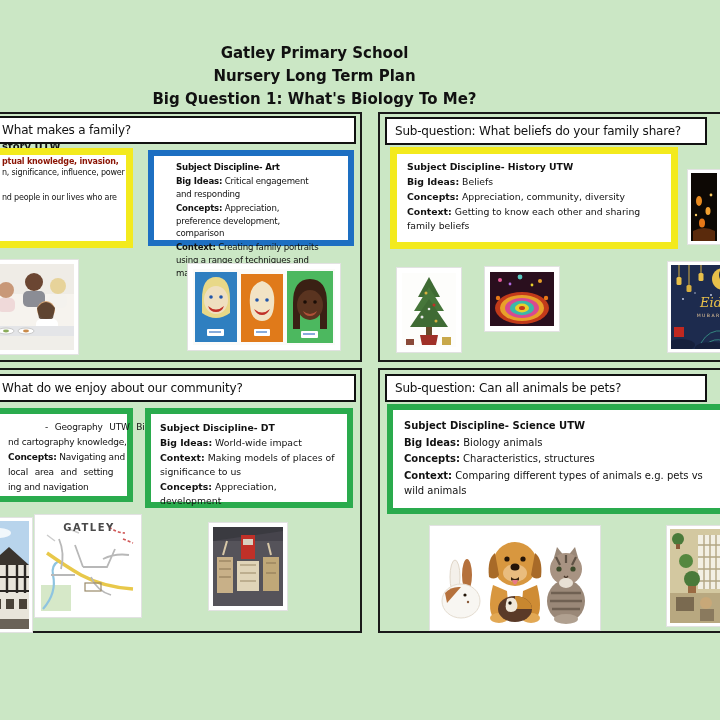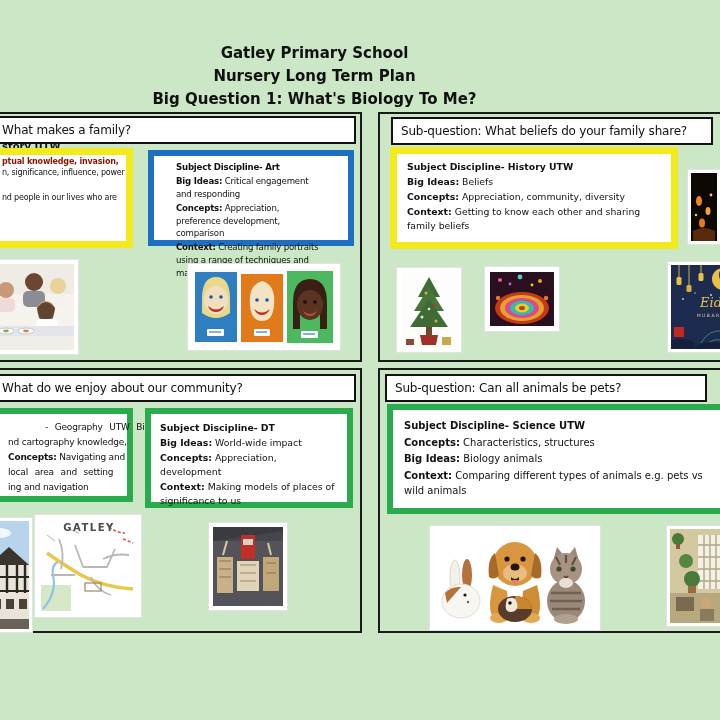--- a/index.html
+++ b/index.html
@@ -109,21 +109,21 @@
       <circle cx="112" cy="33" r="1.8" fill="#1a0d06"></circle>
       <circle cx="122" cy="33" r="1.8" fill="#1a0d06"></circle>
       <path d="M110,42 q7,6 14,0 q-2,5 -7,5 q-5,0 -7,-5z" fill="#b05038"></path>
       <rect x="108" y="62" width="17" height="7" rx="1" fill="#fff"></rect>
       <path d="M110,65 h12" stroke="#5588cc" stroke-width="1.4"></path>
     </svg>
   </div>
 </div>
 
 <div class="q" style="left:378px;top:112px;width:395px;height:246px;">
-  <div class="hdr" style="left:11px;top:3px;width:310px;height:24px;">Sub-question: What beliefs do your family share?</div>
+  <div class="hdr" style="left:5px;top:3px;width:310px;height:24px;">Sub-question: What beliefs do your family share?</div>
 
   <div class="sbox b-yellow" style="left:10px;top:33px;width:274px;height:88px;">
     <div class="in txt-sm" style="padding:5px 10px;">
       <div class="ln"><b>Subject Discipline- History UTW</b></div>
       <div class="ln"><b>Big Ideas:</b><span> Beliefs</span></div>
       <div class="ln"><b>Concepts:</b><span> Appreciation, community, diversity</span></div>
       <div class="ln"><b>Context:</b><span> Getting to know each other and sharing family beliefs</span></div>
     </div>
   </div>
 
@@ -210,22 +210,22 @@
       <div class="ln"><b>Concepts:</b><span> Navigating and</span></div>
       <div class="ln ws">local area and setting</div>
       <div class="ln">ing and navigation</div>
     </div>
   </div>
 
   <div class="sbox b-green" style="left:243px;top:38px;width:196px;height:88px;">
     <div class="in txt-sm" style="padding:6px 9px;">
       <div class="ln"><b>Subject Discipline- DT</b></div>
       <div class="ln"><b>Big Ideas:</b><span> World-wide impact</span></div>
+      <div class="ln"><b>Context:</b><span> Making models of places of significance to us</span></div>
       <div class="ln"><b>Concepts:</b><span> Appreciation, development</span></div>
-      <div class="ln"><b>Context:</b><span> Making models of places of significance to us</span></div>
     </div>
   </div>
 
   <div class="frame" style="left:84px;top:148px;padding:3px;">
     <svg width="40" height="108" viewBox="0 0 40 108">
       <rect width="40" height="108" fill="#b8d4ec"></rect>
       <ellipse cx="10" cy="12" rx="12" ry="5" fill="#fff" opacity="0.8"></ellipse>
       <polygon points="0,44 20,26 40,44" fill="#3a342e"></polygon>
       <rect x="0" y="44" width="40" height="64" fill="#e8e4da"></rect>
       <path d="M8,44 v28 M18,44 v28 M28,44 v28 M36,44 v28" stroke="#2a2622" stroke-width="2.4"></path>
@@ -268,22 +268,22 @@
     </svg>
   </div>
 </div>
 
 <div class="q" style="left:378px;top:368px;width:395px;height:261px;">
   <div class="hdr" style="left:5px;top:4px;width:310px;height:24px;">Sub-question: Can all animals be pets?</div>
 
   <div class="sbox b-green" style="left:7px;top:34px;width:333px;height:98px;">
     <div class="in txt-med" style="padding:7px 11px;">
       <div class="ln"><b>Subject Discipline- Science UTW</b></div>
+      <div class="ln"><b>Big Ideas:</b><span> Biology animals</span></div>
       <div class="ln"><b>Concepts:</b><span> Characteristics, structures</span></div>
-      <div class="ln"><b>Big Ideas:</b><span> Biology animals</span></div>
       <div class="ln"><b>Context:</b><span> Comparing different types of animals e.g. pets vs wild animals</span></div>
     </div>
   </div>
 
   <div class="frame" style="left:50px;top:156px;padding:5px;">
     <svg width="160" height="94" viewBox="0 0 160 94">
       <rect width="160" height="94" fill="#ffffff"></rect>
 
       <ellipse cx="20" cy="46" rx="5" ry="17" fill="#f4f0ea" stroke="#e0d6c8" stroke-width="1"></ellipse>
       <ellipse cx="32" cy="44" rx="5" ry="16" fill="#b5713c"></ellipse>

